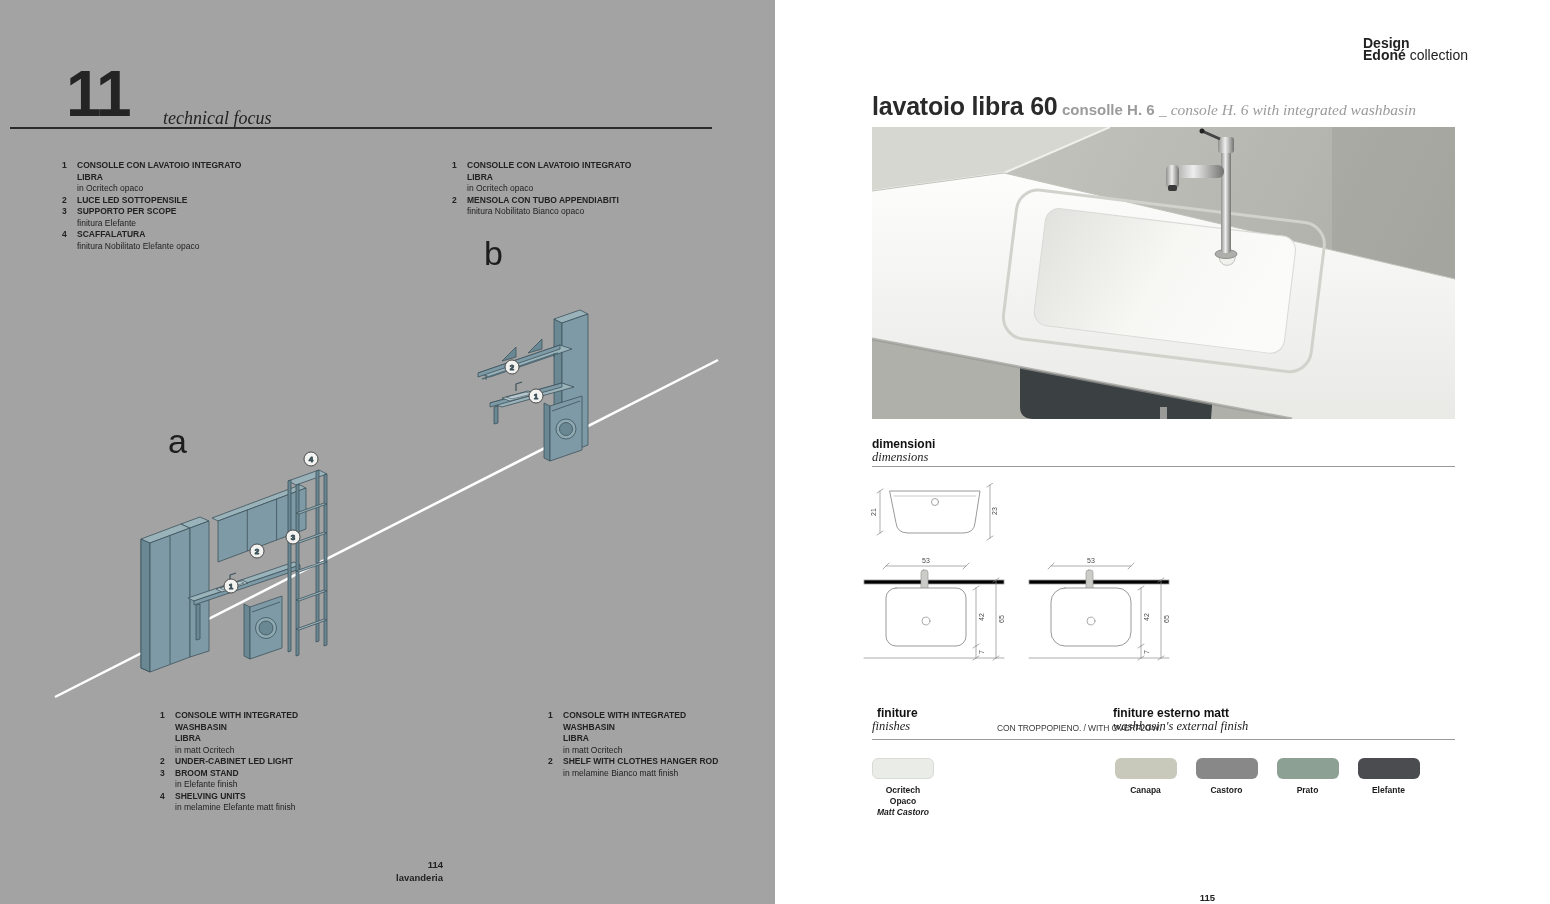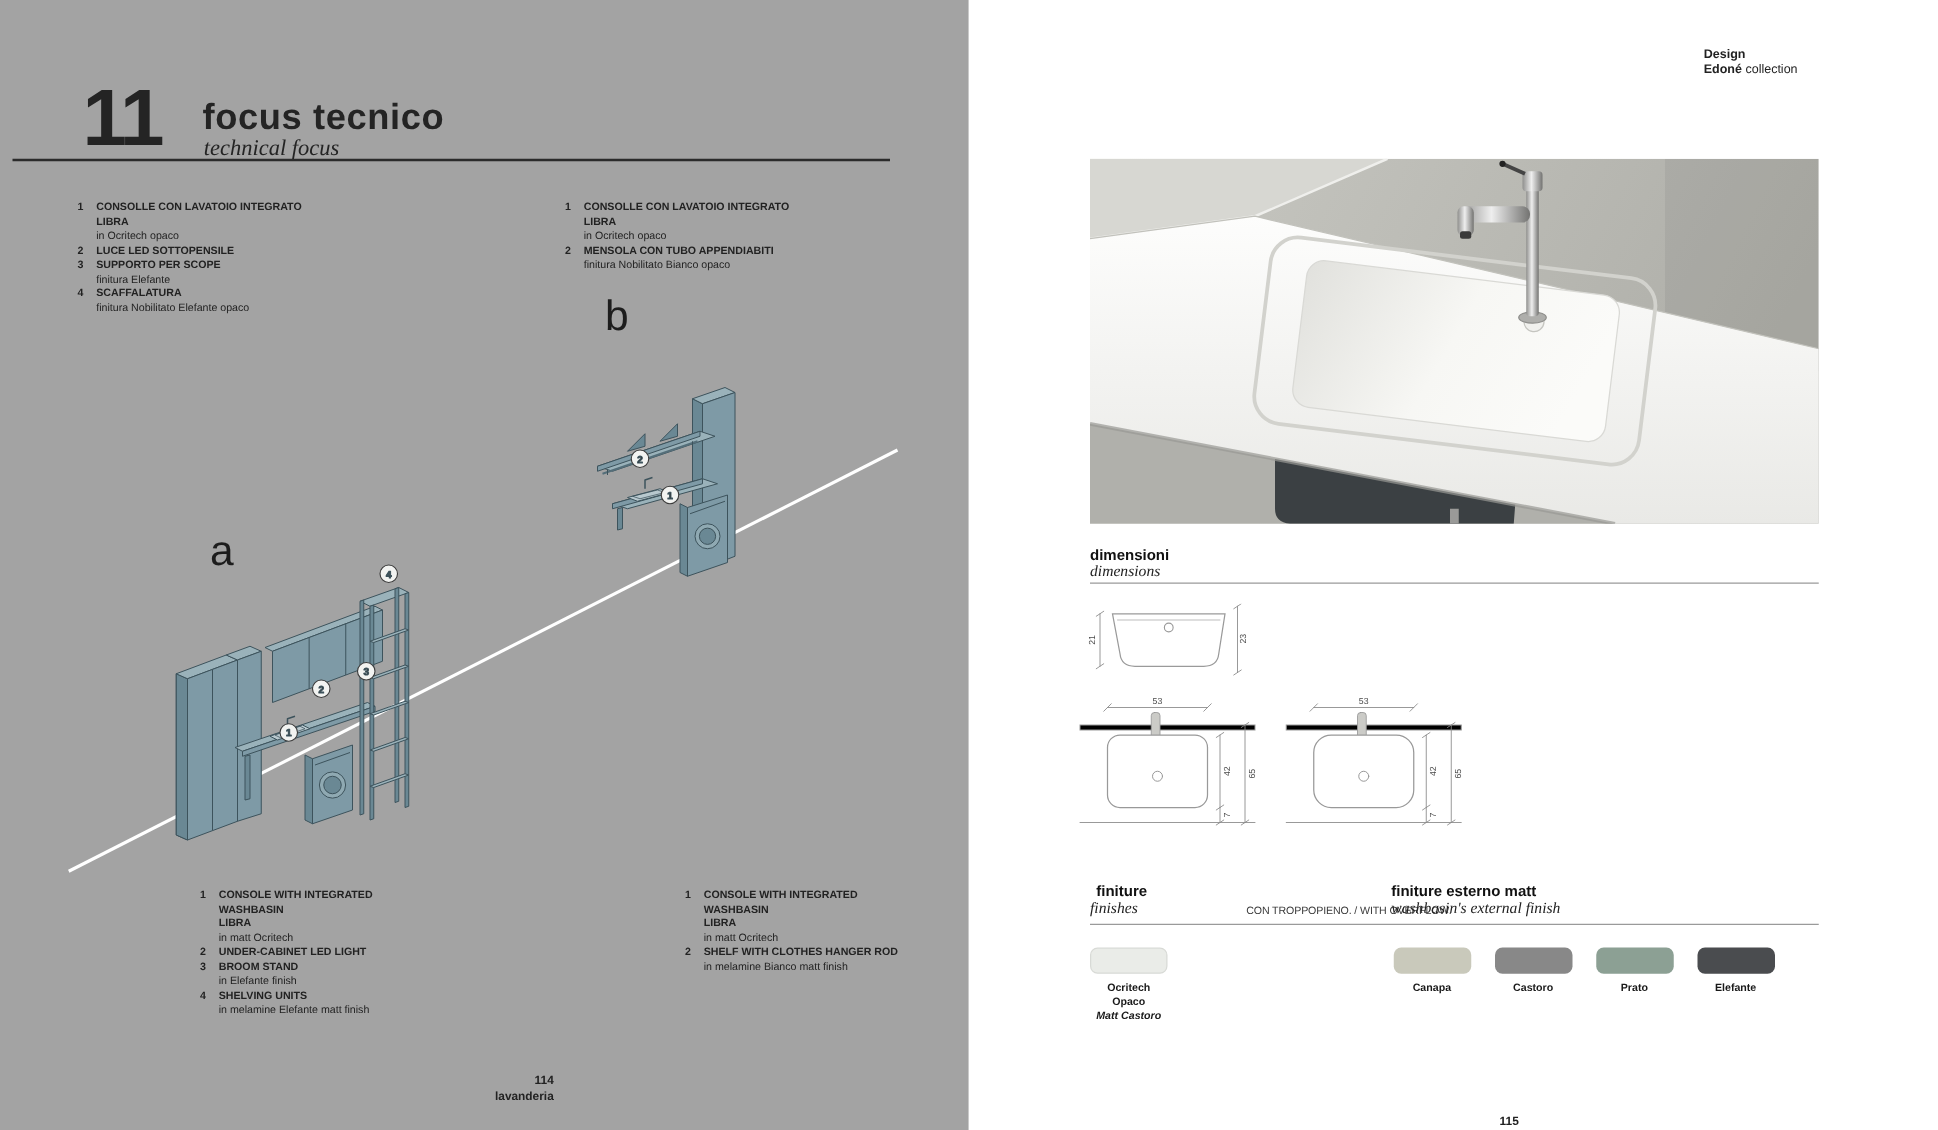--- a/index.html
+++ b/index.html
@@ -22,21 +22,21 @@
   .tltxt { max-width:175px; }
   .ln { display:block; }
   .lnb { display:block; font-weight:bold; }
 
   .dglabel { font-size:34px; font-weight:500; color:#1d1d1d; line-height:1; }
 
   .pgfoot { text-align:right; font-size:9.5px; font-weight:bold; line-height:13px; color:#222; }
 
   
   #right-page { left:775px; top:0; width:775px; height:904px; background:#ffffff; }
-  .design { font-size:10px; line-height:11.5px; color:#222; }
+  .design { font-size:14px; line-height:11.5px; color:#222; }
   .prodtitle { font-size:25px; font-weight:bold; color:#2a2a2a; letter-spacing:-.2px; }
   .prodsub-it { font-size:15px; font-weight:bold; color:#9b9b9b; }
   .prodsub-en { font-size:15.5px; color:#9b9b9b; }
   .secttitle { font-size:12px; font-weight:bold; color:#111; line-height:14px; }
   .sectsub { font-size:12.5px; color:#222; line-height:14px; }
   .rule1 { height:1px; background:#9a9a9a; }
   .ovnote { font-size:8.5px; color:#3a3a3a; letter-spacing:-.1px;margin-left:44px; }
   .swatch { border-radius:6px; width:62px; height:21px; }
   .swlabel { font-size:8.5px; font-weight:bold; text-align:center; line-height:11px; color:#1a1a1a; }
 
@@ -50,21 +50,20 @@
 
 <div id="stage">
 
   <div id="left-page" class="abs">
 
     <svg class="abs" style="left:0;top:0;" width="775" height="904">
       <line x1="55" y1="697" x2="718" y2="360" stroke="#ffffff" stroke-width="2.5"></line>
     </svg>
 
     <div class="abs chapnum" style="left:66px;top:62px;">11</div>
-    <div class="abs chaptitle" style="left:162px;top:80px;">focus tecnico</div>
     <div class="abs chapsub serifit" style="left:163px;top:109px;text-align:center;">technical focus</div>
     <div class="abs chaprule" style="left:10px;top:127px;width:702px;"></div>
 
     <div class="abs tl" style="left:62px;top:160px;">
       <div class="tlrow">
         <span class="tlnum">1</span>
         <span class="tltxt">
             <span class="lnb">CONSOLLE CON LAVATOIO INTEGRATO</span>
             <span class="lnb">LIBRA</span>
             <span class="ln">in Ocritech opaco</span>
@@ -262,20 +261,25 @@
     </div>
   </div>
 
   <div id="right-page" class="abs">
 
     <div class="abs design" style="left:588px;top:38px;">
       <div style="font-weight:bold">Design</div>
       <div><b>Edoné</b> <span>collection</span></div>
     </div>
 
+    <div class="abs" style="left:97px;top:92px;width:660px;white-space:nowrap;">
+      <span class="prodtitle">lavatoio libra 60</span>
+      <span class="prodsub-it">consolle H. 6</span>
+      <span class="prodsub-en serifit">_ console H. 6 with integrated washbasin</span>
+    </div>
 
     <svg class="abs" style="left:97px;top:127px;" width="583" height="292" viewBox="0 0 583 292">
       <defs>
         <linearGradient id="g-wall" x1="0" y1="0" x2="1" y2="0.25">
           <stop offset="0" stop-color="#c9c9c3"></stop>
             <stop offset="1" stop-color="#aeaea8"></stop>
         </linearGradient>
         <linearGradient id="g-counter" x1="0" y1="0" x2="0" y2="1">
           <stop offset="0" stop-color="#fdfdfc"></stop>
             <stop offset="1" stop-color="#e9e9e6"></stop>

